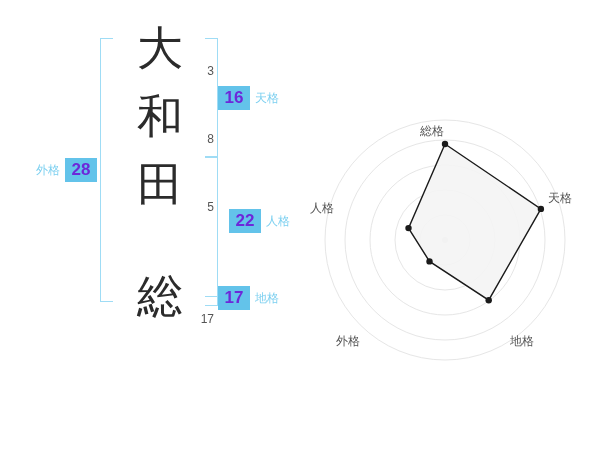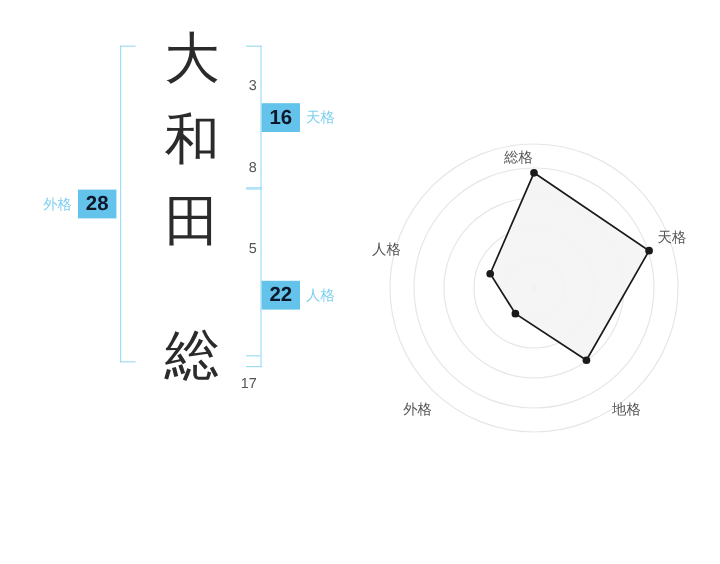--- a/index.html
+++ b/index.html
@@ -57,21 +57,21 @@
 
   
   .kanji-row.spaced {
     margin-top: 44px;
   }
 
   
   .chip {
     display: inline-block;
     background: #63c3ea;
-    color: #0f172a;
+    color: #6d28d9;
     font-size: 17px;
     font-weight: bold;
     padding: 2px 6px;
     line-height: 20px;
     min-width: 20px;
     text-align: center;
     vertical-align: middle;
   }
   .chip-label {
     display: inline-block;
@@ -79,21 +79,21 @@
     font-size: 12px;
     margin-left: 5px;
     vertical-align: middle;
   }
 
   .kaku {
     position: absolute;
     white-space: nowrap;
   }
   .kaku-tenkaku { left: 218px; top: 86px; }
-  .kaku-jinkaku { left: 218px; top: 234px; }
+  .kaku-jinkaku { left: 218px; top: 209px; padding-left: 11px; }
   .kaku-chikaku { left: 218px; top: 286px; }
   .kaku-soukaku { left: 140px; top: 408px; }
 
   .kaku-gaikaku {
     position: absolute;
     left: 36px;
     top: 158px;
     white-space: nowrap;
   }
   .kaku-gaikaku .chip-label {
@@ -199,20 +199,23 @@
     </div>
 
     <div class="kaku kaku-tenkaku">
       <span class="chip">16</span><span class="chip-label">天格</span>
     </div>
 
     <div class="kaku kaku-jinkaku">
       <span class="chip">22</span><span class="chip-label">人格</span>
     </div>
 
+    <div class="kaku kaku-chikaku">
+      <span class="chip">17</span><span class="chip-label">地格</span>
+    </div>
 
     <div class="kaku-gaikaku">
       <span class="chip-label">外格</span><span class="chip">28</span>
     </div>
 
   </div>
 
   <div class="radar-wrap">
     <svg width="300" height="270" viewBox="0 0 300 270">
       <g transform="translate(145,135)">

